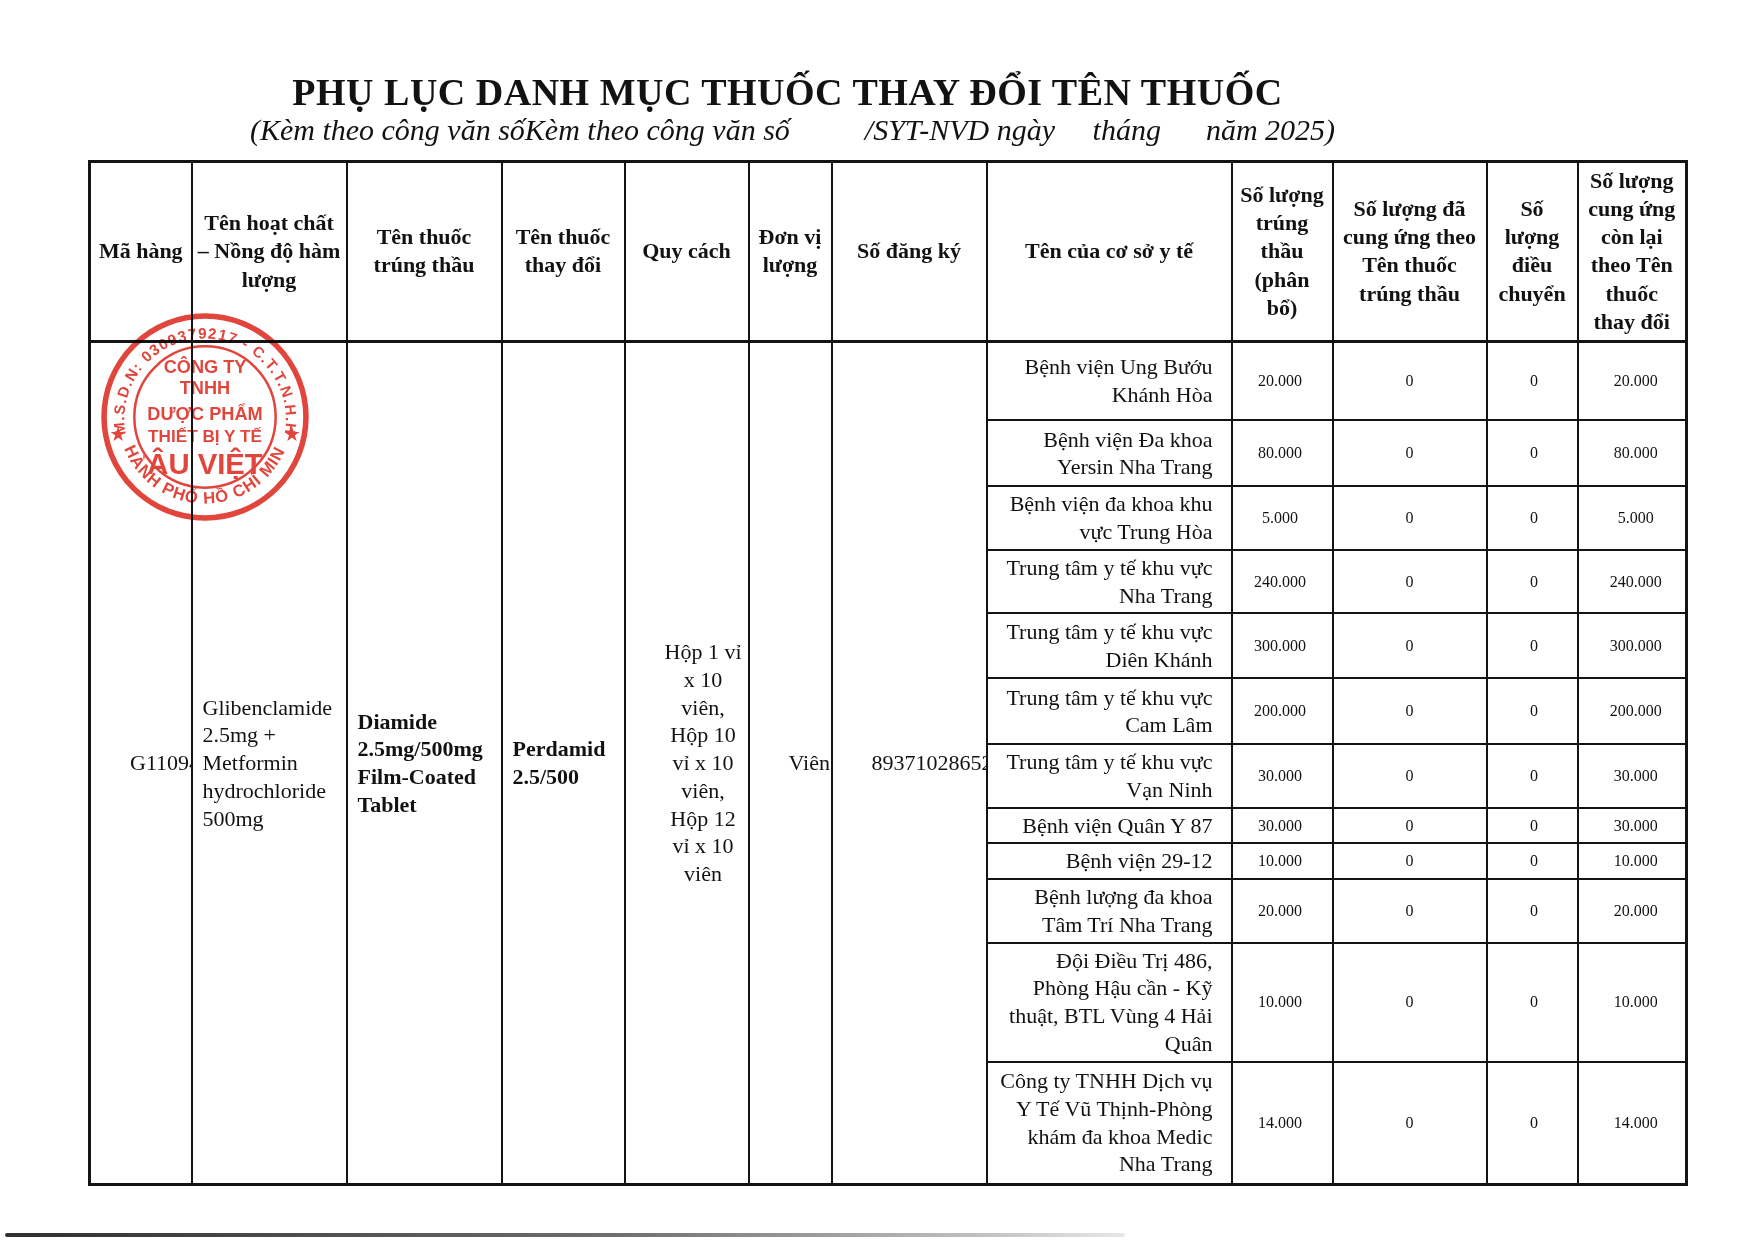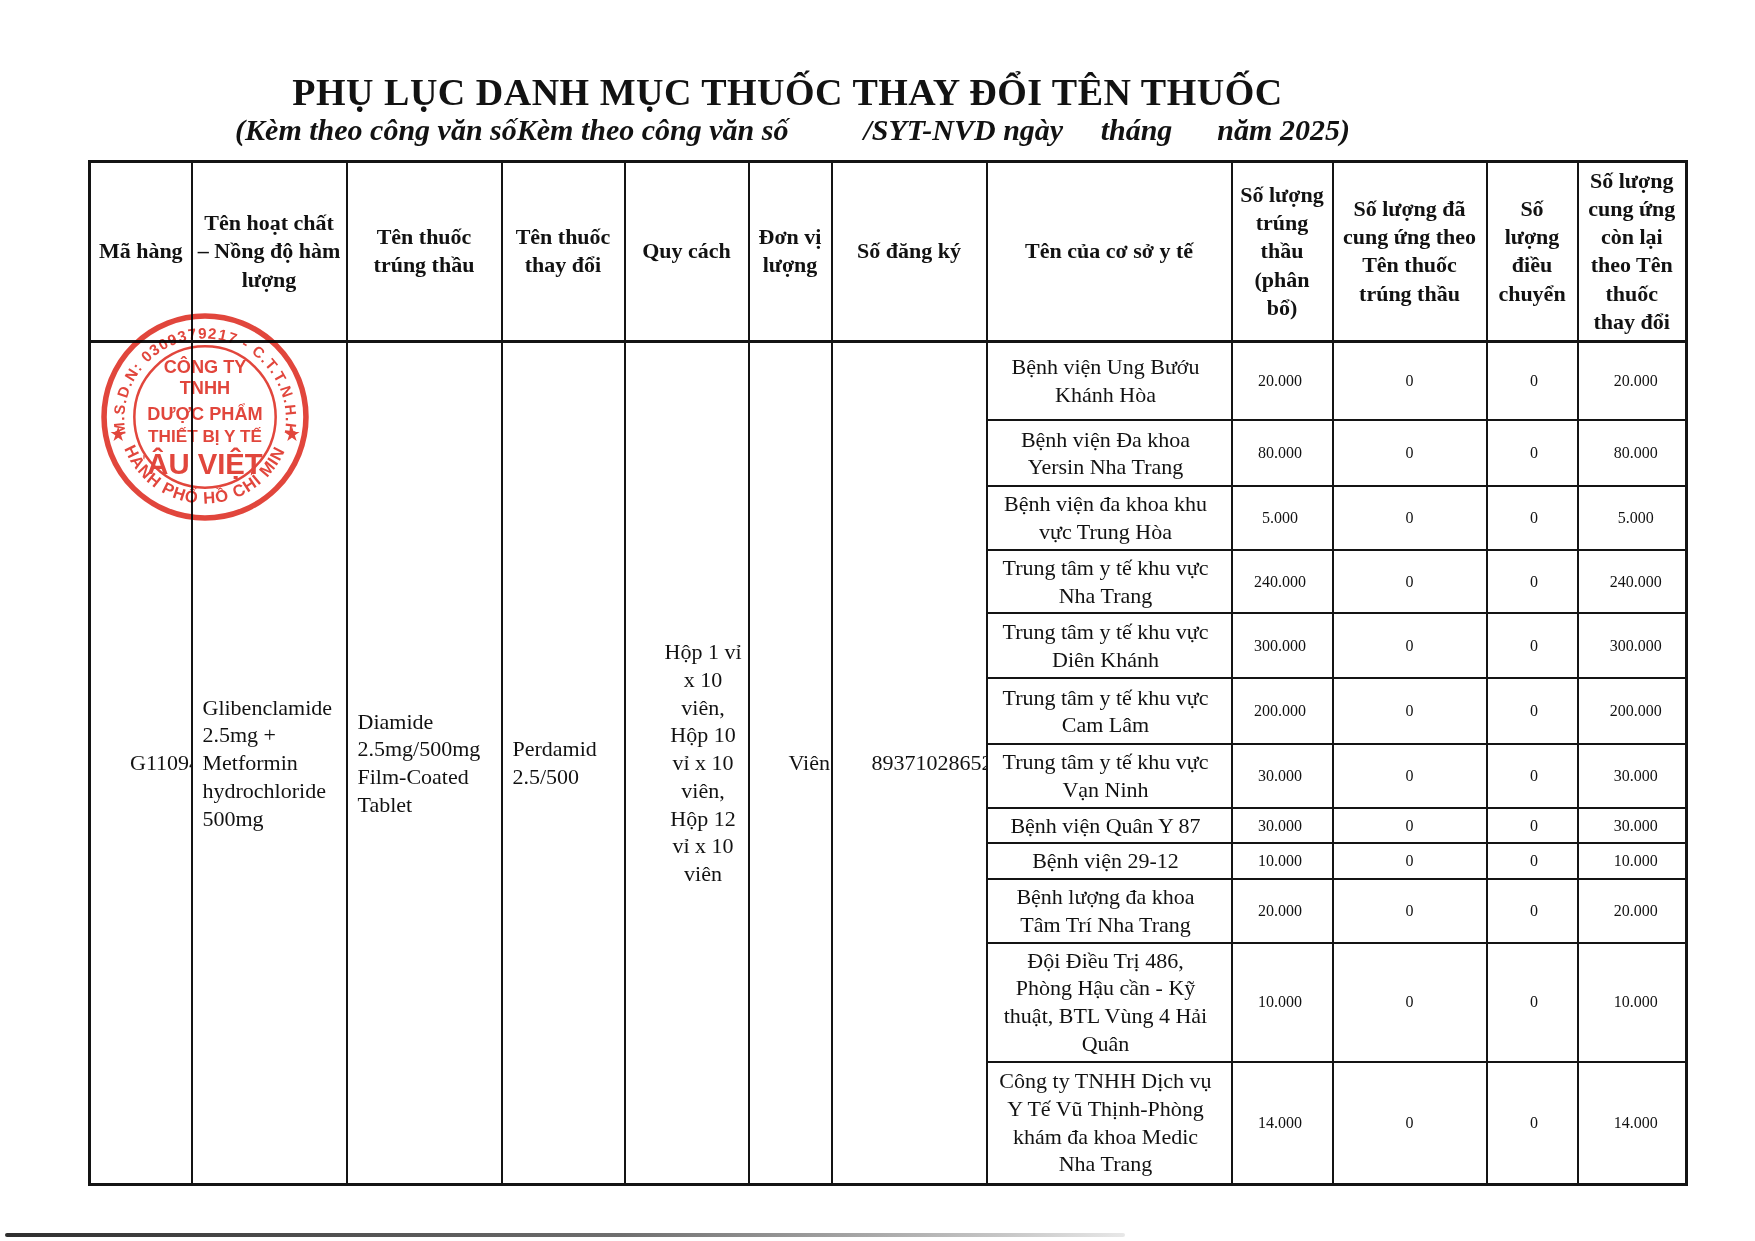--- a/index.html
+++ b/index.html
@@ -7,41 +7,41 @@
     width:1755px;height:1241px;position:relative;overflow:hidden;
     background:#ffffff;color:#121212;
     font-family:"Liberation Serif", serif;
   }
   .page-title{
     position:absolute;top:70px;left:0;width:1575px;text-align:center;
     font-size:38px;font-weight:bold;letter-spacing:.5px;white-space:pre;
   }
   .page-subtitle{
     position:absolute;top:113px;left:0;width:1585px;text-align:center;
-    font-size:30px;font-style:italic;white-space:pre;font-weight:bold;
+    font-size:30px;font-style:italic;white-space:pre;
   }
   table.main{
     position:absolute;left:88px;top:160px;width:1597px;
     border-collapse:collapse;table-layout:fixed;
     border:3px solid #141414;
   }
   table.main th, table.main td{
     border:2px solid #141414;overflow:hidden;
   }
   thead tr{height:148px;}
   th{
     font-size:22px;font-weight:bold;text-align:center;vertical-align:middle;
     line-height:1.28;padding:4px 5px;
   }
   thead{border-bottom:3px solid #141414;}
   td{font-size:22px;vertical-align:middle;line-height:1.26;padding:2px 6px;}
   td.c-center{text-align:center;padding-left:39px;}
   td.c-left{text-align:left;padding-left:10px;padding-right:6px;}
-  td.c-bold{font-weight:normal;margin-top:34px;}
-  td.cell-facility{text-align:center;padding:3px 18px 3px 11px;}
+  td.c-bold{font-weight:bold;margin-top:34px;}
+  td.cell-facility{text-align:right;padding:3px 18px 3px 11px;}
   td.cell-num{text-align:center;font-size:16px;padding-left:20px;}
   td.pad1{padding-right:24px;}
   td.pad2{padding-right:20px;}
   td.pad3{padding-right:16px;}
   td.pad4{padding-right:12px;}
   .stamp{
     position:absolute;left:100px;top:312px;width:210px;height:210px;
     mix-blend-mode:multiply;opacity:.94;pointer-events:none;
   }
   .stamp text{font-family:"Liberation Sans", sans-serif;font-weight:bold;}

